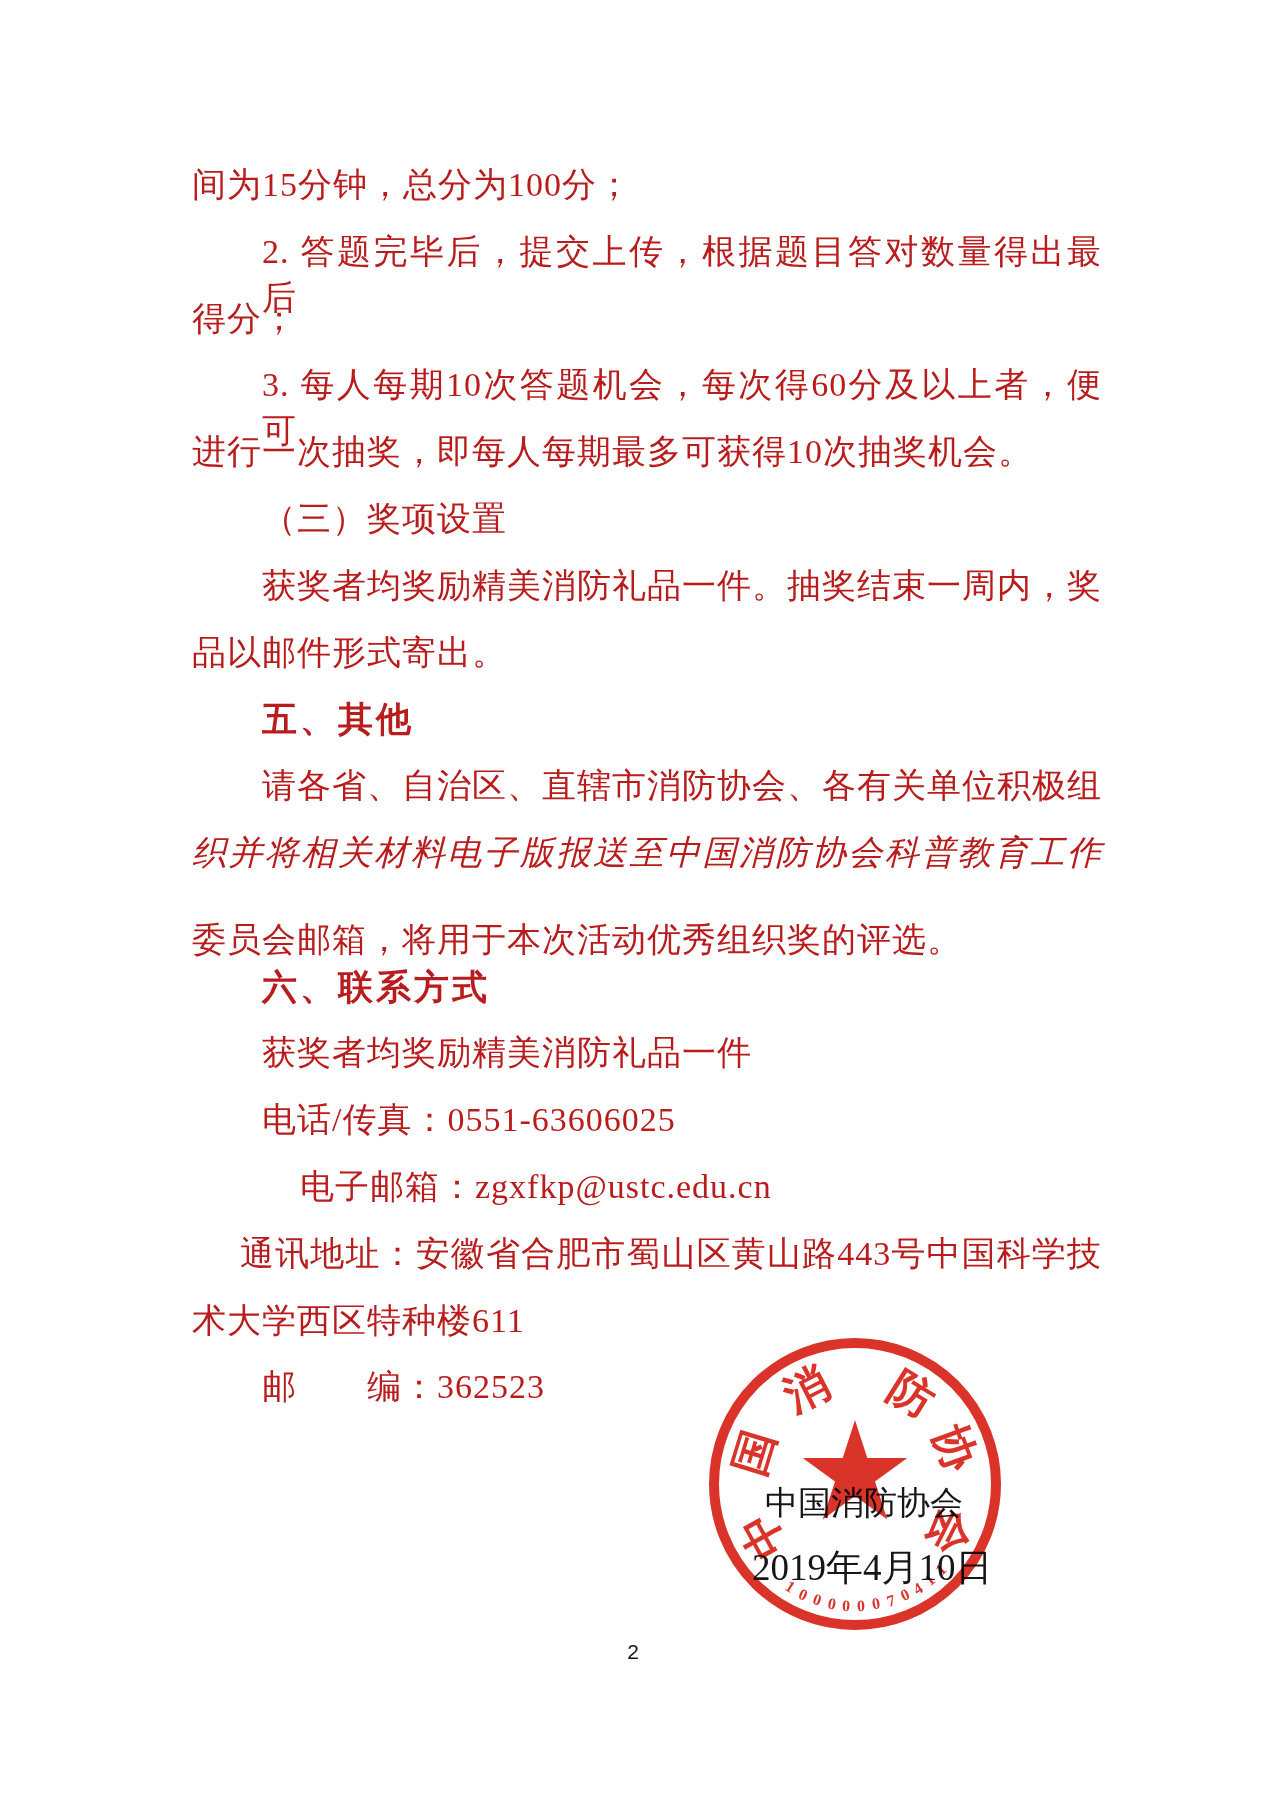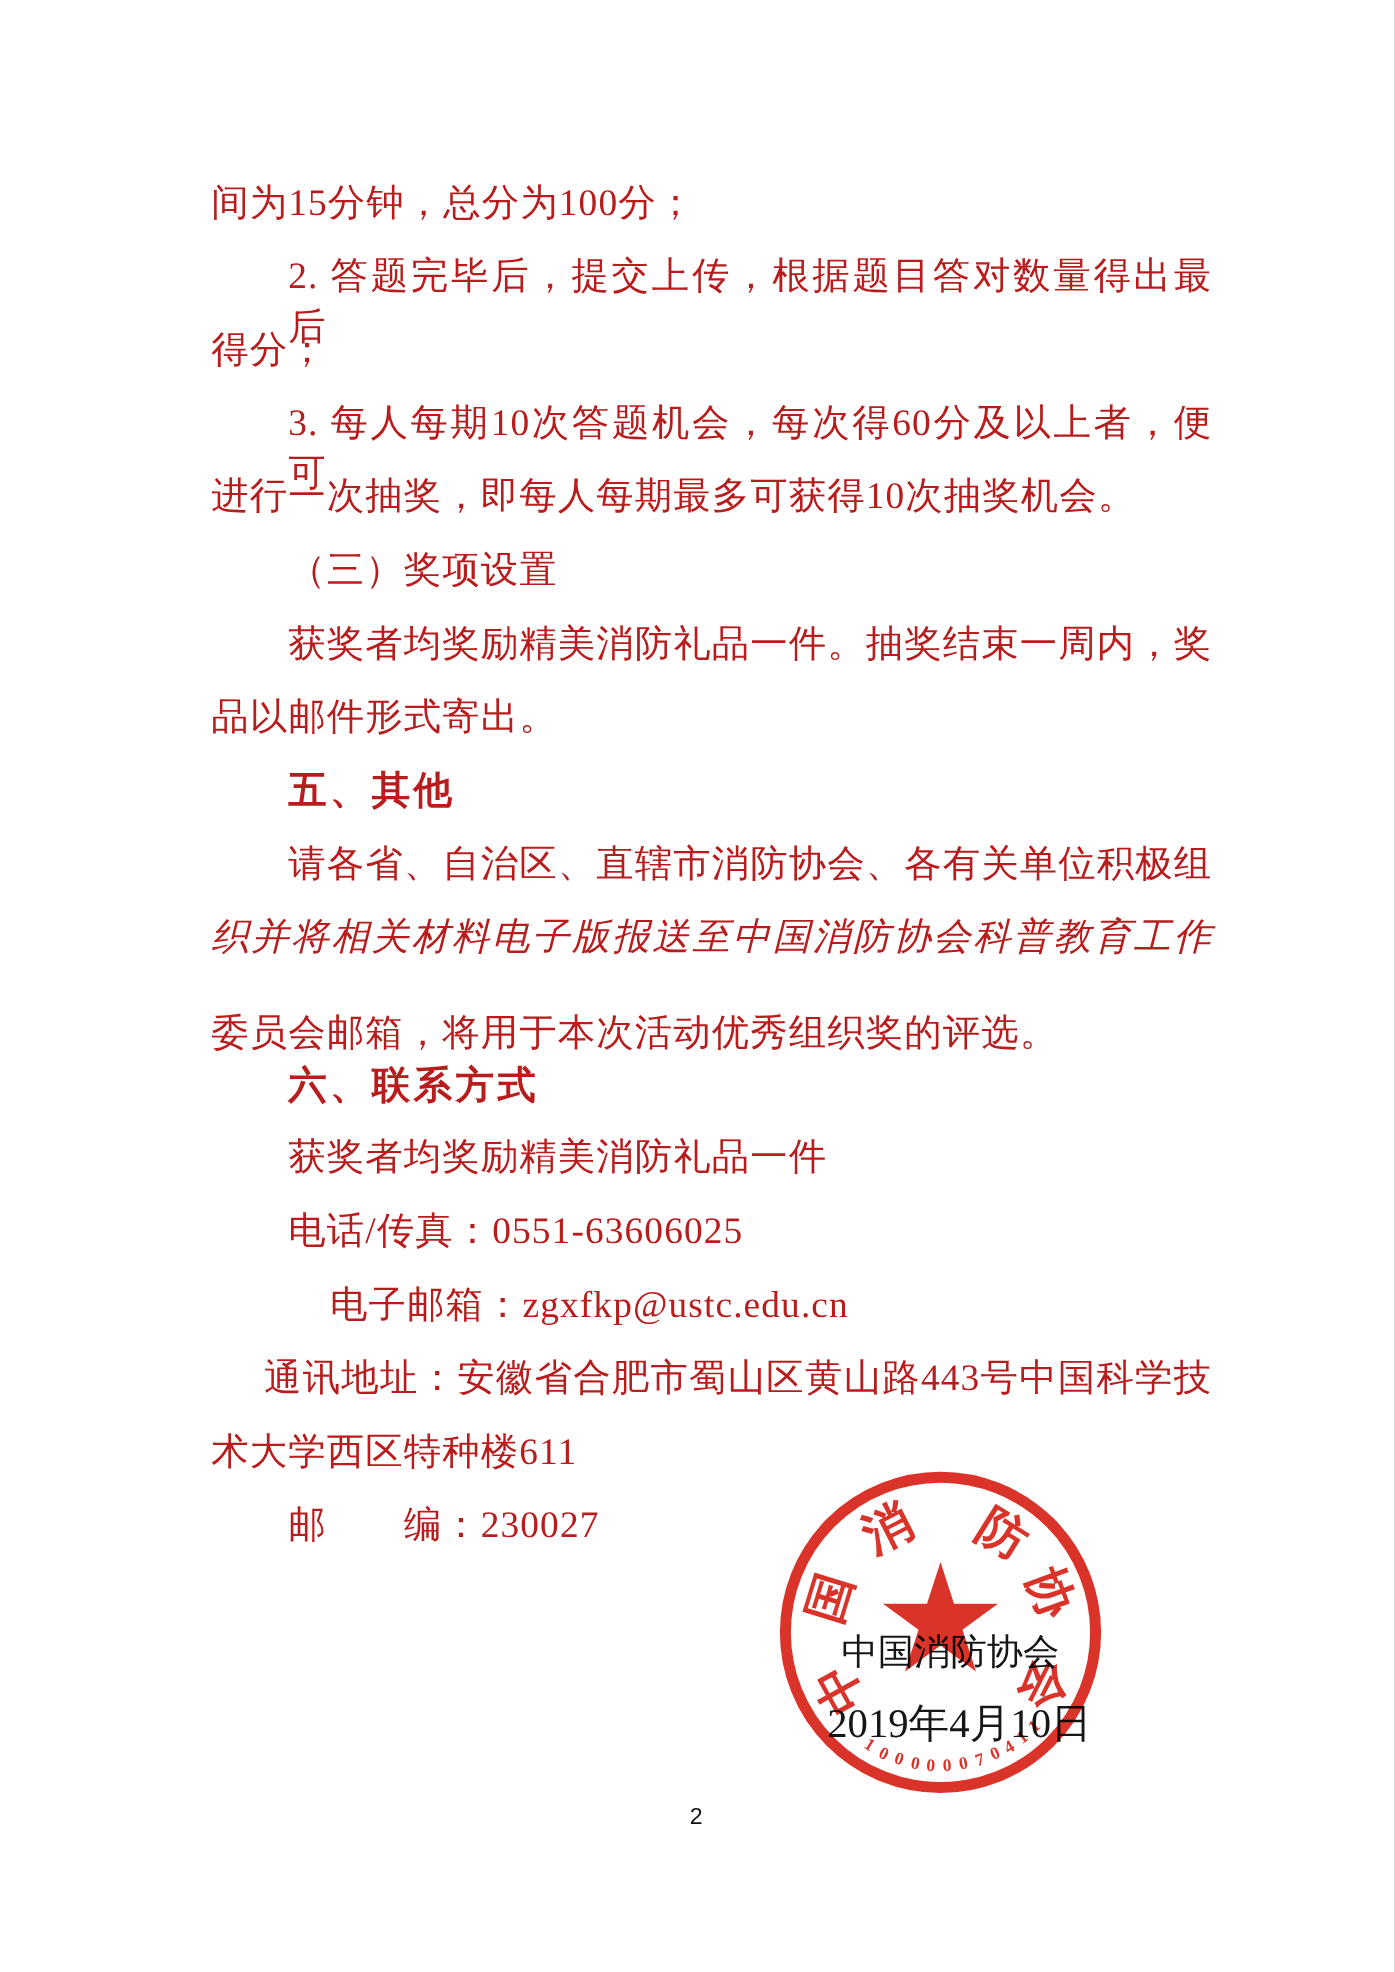--- a/index.html
+++ b/index.html
@@ -103,21 +103,21 @@
       <div class="doc-line hei" style="left: 262px; top: 696px; width: 840px;">五、其他</div>
       <div class="doc-line just" style="left: 262px; top: 763px; width: 840px;">请各省、自治区、直辖市消防协会、各有关单位积极组</div>
       <div class="doc-line just" style="left: 192px; top: 830px; width: 910px; font-style: italic;">织并将相关材料电子版报送至中国消防协会科普教育工作</div>
       <div class="doc-line" style="left: 192px; top: 897px; width: 910px; margin-top: 20px;">委员会邮箱，将用于本次活动优秀组织奖的评选。</div>
       <div class="doc-line hei" style="left: 262px; top: 964px; width: 840px;">六、联系方式</div>
       <div class="doc-line" style="left: 262px; top: 1030px; width: 840px;">获奖者均奖励精美消防礼品一件</div>
       <div class="doc-line" style="left: 262px; top: 1097px; width: 840px;">电话/传真：0551-63606025</div>
       <div class="doc-line" style="left: 262px; top: 1164px; width: 840px; margin-left: 38px;">电子邮箱：zgxfkp@ustc.edu.cn</div>
       <div class="doc-line just" style="left: 240px; top: 1231px; width: 862px;">通讯地址：安徽省合肥市蜀山区黄山路443号中国科学技</div>
       <div class="doc-line" style="left: 192px; top: 1298px; width: 910px;">术大学西区特种楼611</div>
-      <div class="doc-line" style="left: 262px; top: 1364px; width: 840px;">邮　　编：230027</div>
+      <div class="doc-line" style="left: 262px; top: 1364px; width: 840px;">邮　　编：362523</div>
     </div>
 
   <div class="sig-text">中国消防协会</div>
 
   <div class="date-text">2019年4月10日</div>
 
   <div class="seal-layer">
     <div class="seal-ring" style="border-color: rgb(215, 38, 28);"></div>
     <svg class="star-svg" width="120" height="120" viewBox="0 0 120 120">
       <polygon points="60,5 72.3,43 112.3,43 80,66.5 92.3,104.5 60,81 27.7,104.5 40,66.5 7.7,43 47.7,43" fill="#d7261c"></polygon>

